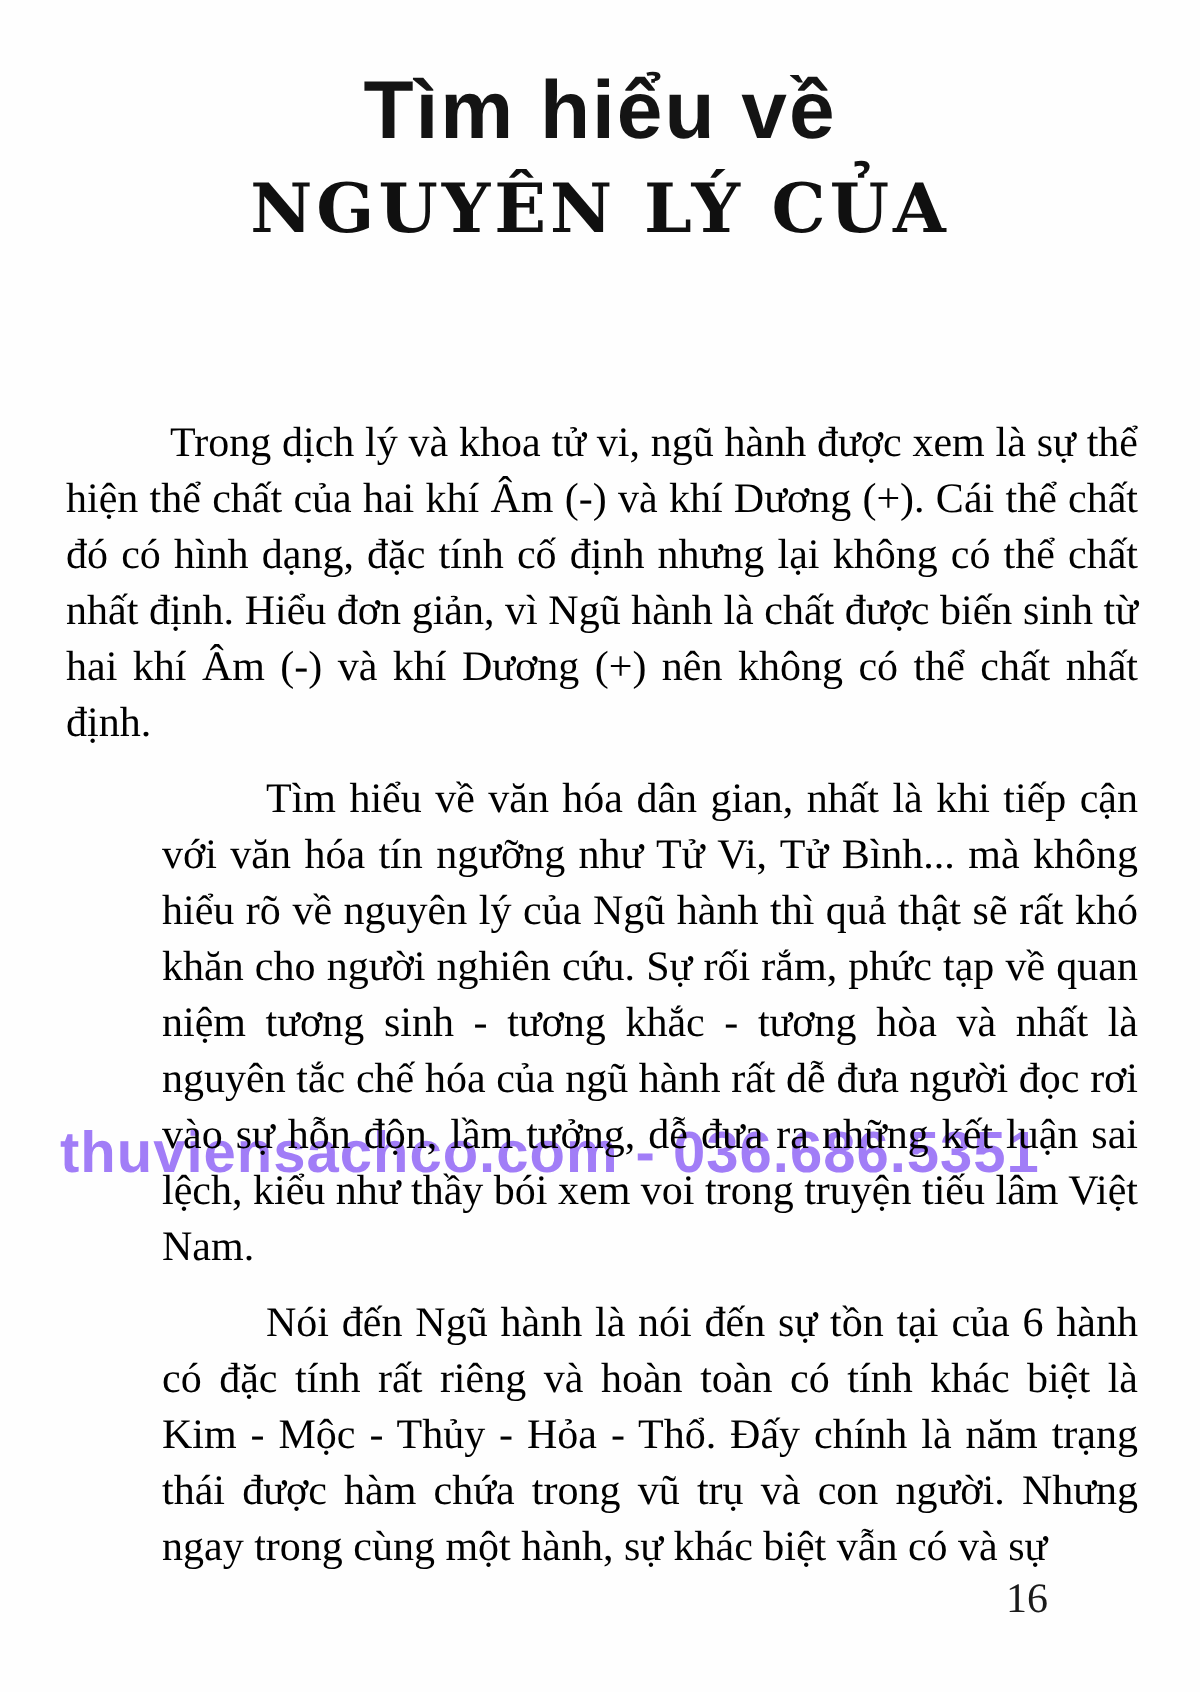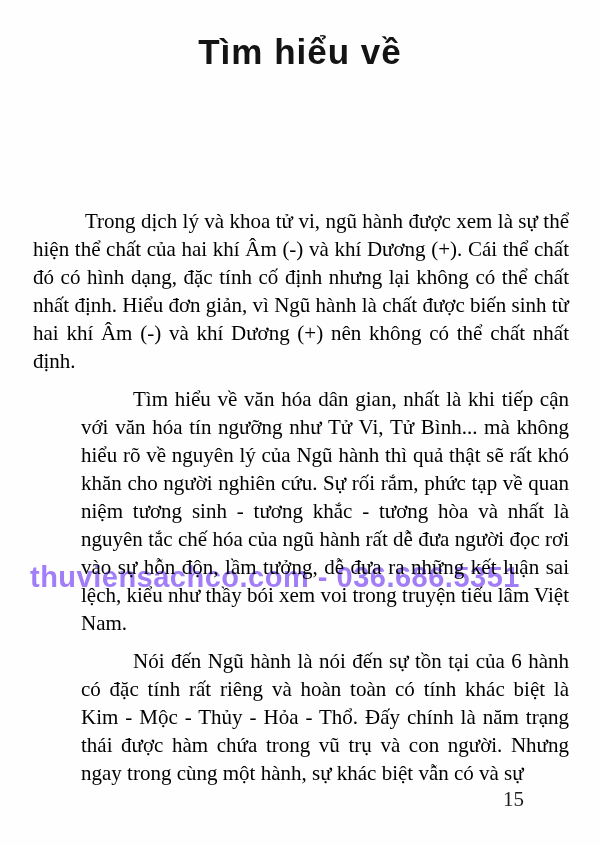--- a/index.html
+++ b/index.html
@@ -19,21 +19,21 @@
   .title-block {
     position: absolute;
     top: 30px;
     left: 0;
     width: 100%;
     text-align: center;
   }
   .title-line1 {
     font-family: "Liberation Sans", sans-serif;
     font-weight: bold;
-    font-size: 35px;
+    font-size: 41px;
     letter-spacing: 1px;
     color: #141414;
     line-height: 1.25;
   }
   .title-line2 {
     font-family: "DejaVu Serif", serif;
     font-weight: bold;
     font-size: 34px;
     letter-spacing: 2px;
     margin-top: 4px;
@@ -90,25 +90,26 @@
     color: #1a1a1a;
   }
 </style>
 </head>
 <body>
 
 <div class="page">
 
   <div class="title-block">
     <div class="title-line1">Tìm hiểu về</div>
+    <div class="title-line2">NGUYÊN LÝ CỦA</div>
   </div>
 
   <div class="body-text">
     <p>Trong dịch lý và khoa tử vi, ngũ hành được xem là sự thể hiện thể chất của hai khí Âm (-) và khí Dương (+). Cái thể chất đó có hình dạng, đặc tính cố định nhưng lại không có thể chất nhất định. Hiểu đơn giản, vì Ngũ hành là chất được biến sinh từ hai khí Âm (-) và khí Dương (+) nên không có thể chất nhất định.</p>
     <p>Tìm hiểu về văn hóa dân gian, nhất là khi tiếp cận với văn hóa tín ngưỡng như Tử Vi, Tử Bình... mà không hiểu rõ về nguyên lý của Ngũ hành thì quả thật sẽ rất khó khăn cho người nghiên cứu. Sự rối rắm, phức tạp về quan niệm tương sinh - tương khắc - tương hòa và nhất là nguyên tắc chế hóa của ngũ hành rất dễ đưa người đọc rơi vào sự hỗn độn, lầm tưởng, dễ đưa ra những kết luận sai lệch, kiểu như thầy bói xem voi trong truyện tiếu lâm Việt Nam.</p>
     <p>Nói đến Ngũ hành là nói đến sự tồn tại của 6 hành có đặc tính rất riêng và hoàn toàn có tính khác biệt là Kim - Mộc - Thủy - Hỏa - Thổ. Đấy chính là năm trạng thái được hàm chứa trong vũ trụ và con người. Nhưng ngay trong cùng một hành, sự khác biệt vẫn có và sự</p>
   </div>
 
   <div class="watermark" style="color: #8b5cf6;">thuviensachco.com - 036.686.5351</div>
 
-  <div class="page-number">15</div>
+  <div class="page-number">16</div>
 
 </div>
 
 </body></html>

